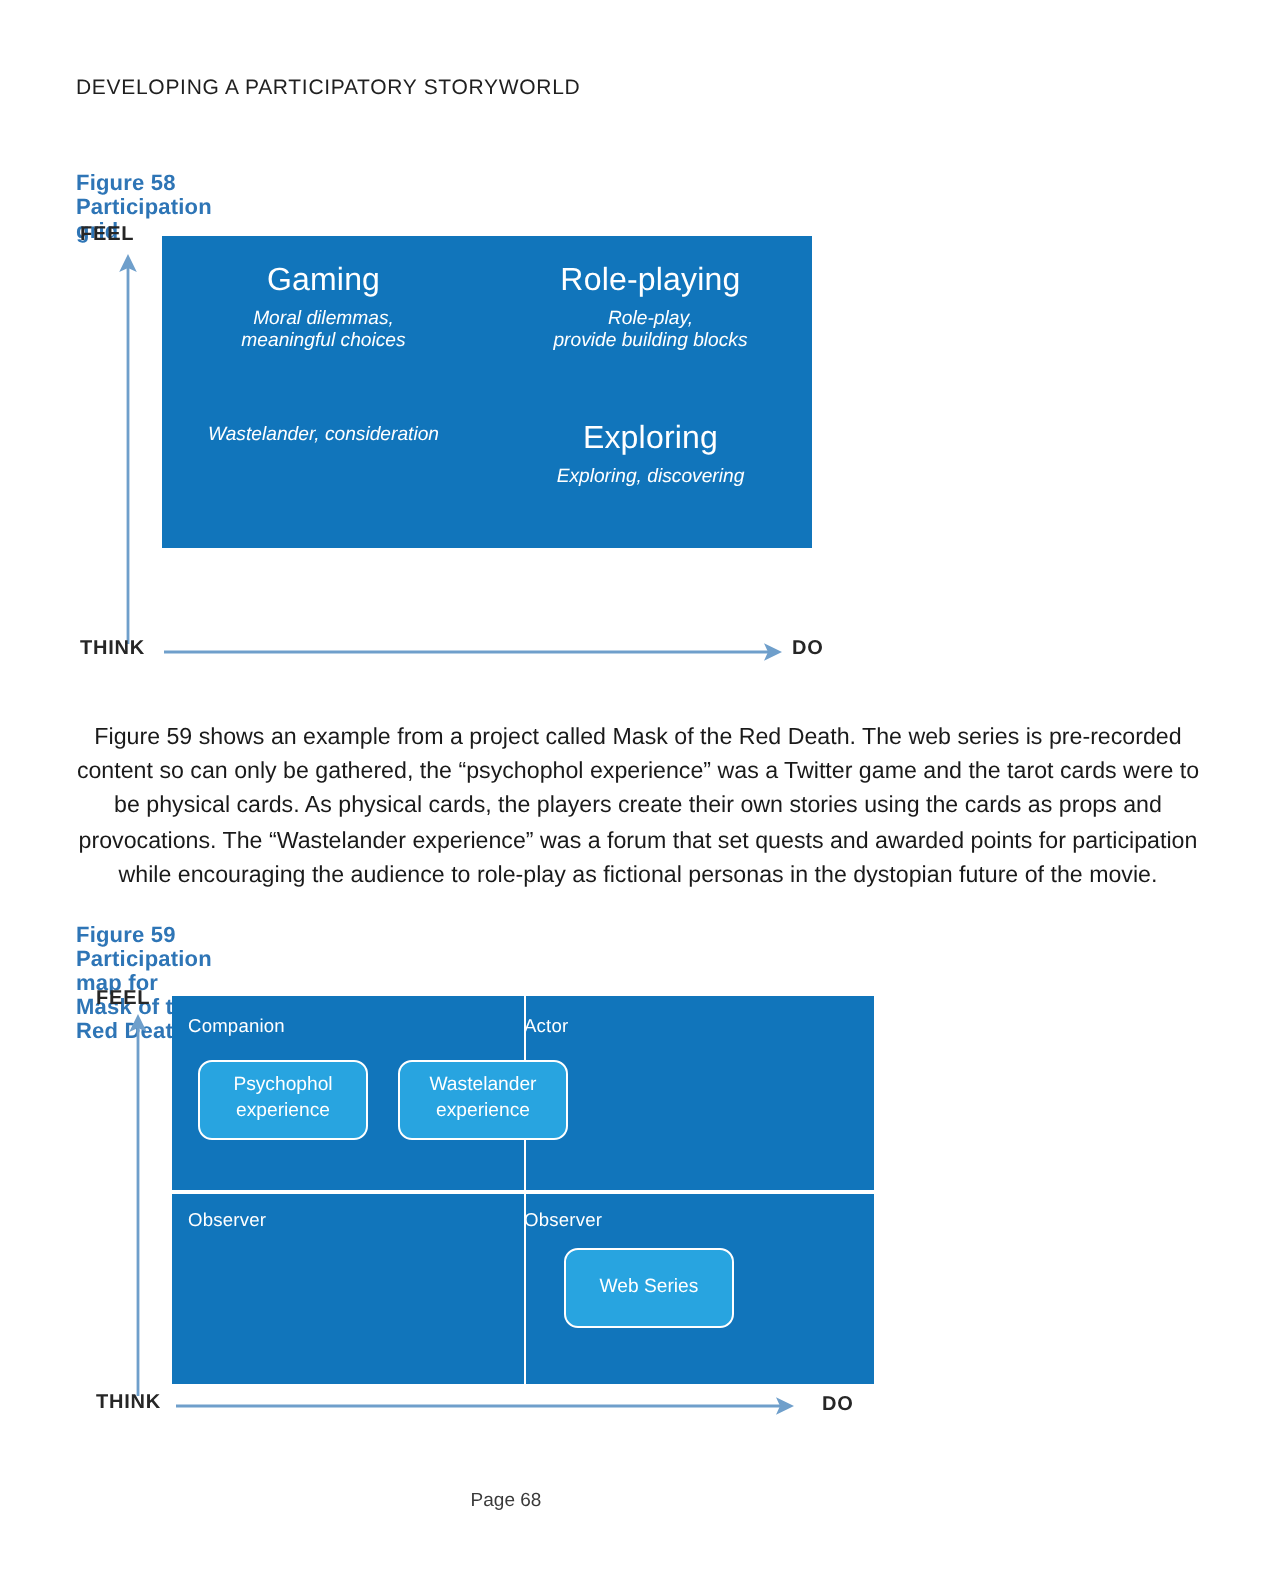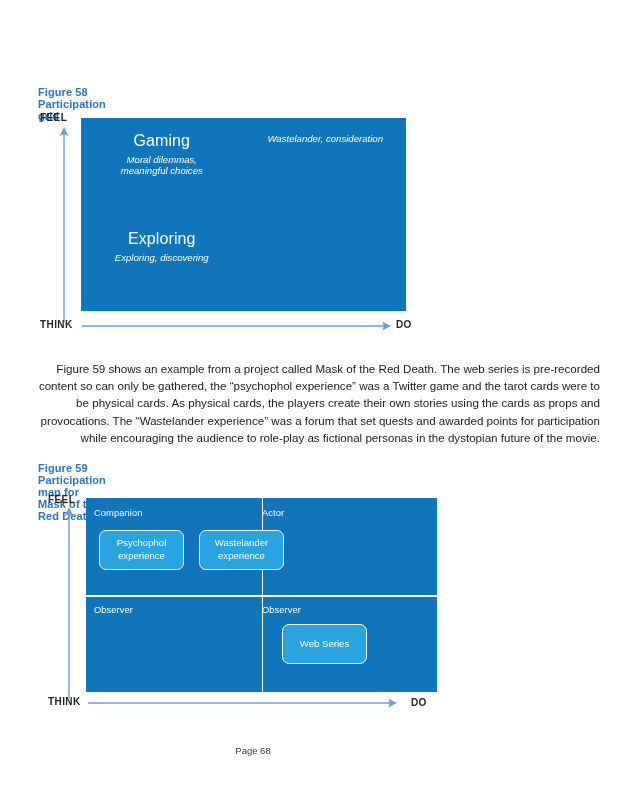--- a/index.html
+++ b/index.html
@@ -46,21 +46,21 @@
 
   
   .body-text {
     position: absolute;
     left: 38px;
     top: 360px;
     width: 562px;
     font-size: 11.6px;
     line-height: 17.2px;
     color: #1a1a1a;
-    text-align: right;
+    text-align: center;
   }
 
   
   .footer {
     position: absolute;
     left: 0;
     top: 745px;
     width: 506px;
     text-align: center;
     font-size: 9.5px;
@@ -84,21 +84,21 @@
   }
 
   
   #figure-58 { left: 0; top: 0; }
 
   #grid-58 {
     position: absolute;
     left: 81px;
     top: 118px;
     width: 325px;
-    height: 193px;
+    height: 156px;
     background: #1175bb;
     display: grid;
     grid-template-columns: 1fr 1fr;
     grid-template-rows: 1fr 1fr;
     gap: 2px;
   }
   #grid-58 .cell {
     background: #1175bb;
     position: relative;
     text-align: center;
@@ -181,39 +181,44 @@
   #card-tarot       { left: 214px; top: 32px;  width: 85px; height: 40px; }
   #card-webseries   { left: 196px; top: 126px; width: 85px; height: 40px; }
 
   .arrow-svg { display: block; overflow: visible; }
 </style>
 </head>
 <body>
 
 <div class="page">
 
+  <div class="doc-header">DEVELOPING A PARTICIPATORY STORYWORLD</div>
 
   <div class="figure-block" id="figure-58">
 
     <div class="fig-caption" id="caption-58">Figure 58 Participation grid</div>
 
     <div class="axis-label" style="left:40px; top:112px;">FEEL</div>
     <div class="axis-arrow-v" style="left:56px; top:126px;">
       <svg class="arrow-svg" width="16" height="196" viewBox="0 0 16 196">
         <line x1="8" y1="196" x2="8" y2="8" stroke="#6f9fcb" stroke-width="1.4"></line>
         <path d="M8 1 L12.4 10 L8 8 L3.6 10 Z" fill="#6f9fcb"></path>
       </svg>
     </div>
 
     <div id="grid-58">
       <div class="cell">
         <div class="cell-title">Gaming</div>
         <div class="cell-sub">Moral dilemmas,<br>meaningful choices</div>
       </div>
       <div class="cell">
+        <div class="cell-title">Role-playing</div>
+        <div class="cell-sub">Role-play,<br>provide building blocks</div>
+      </div>
+      <div class="cell">
         <div class="cell-sub">Wastelander, consideration</div>
       </div>
       <div class="cell">
         <div class="cell-title">Exploring</div>
         <div class="cell-sub">Exploring, discovering</div>
       </div>
     </div>
 
     <div class="axis-label" style="left:40px; top:319px;">THINK</div>
     <div class="axis-arrow-h" style="left:82px; top:318px;">

